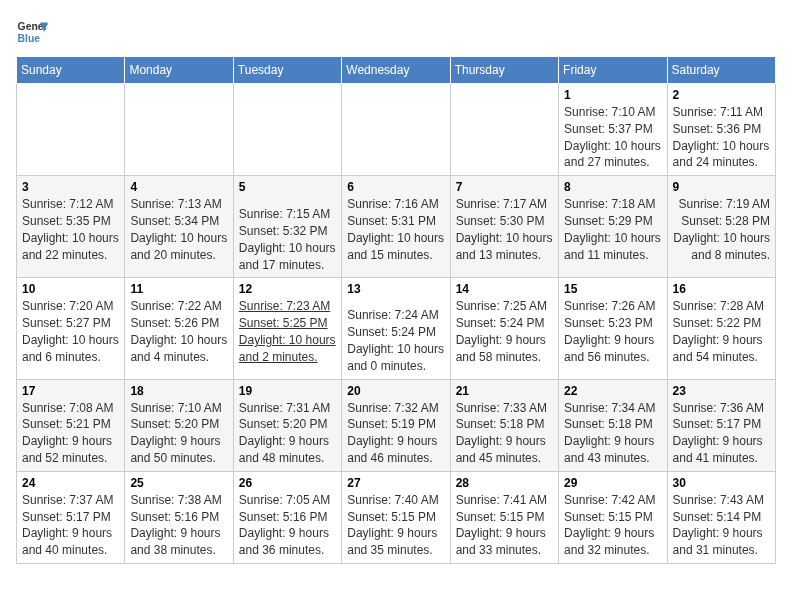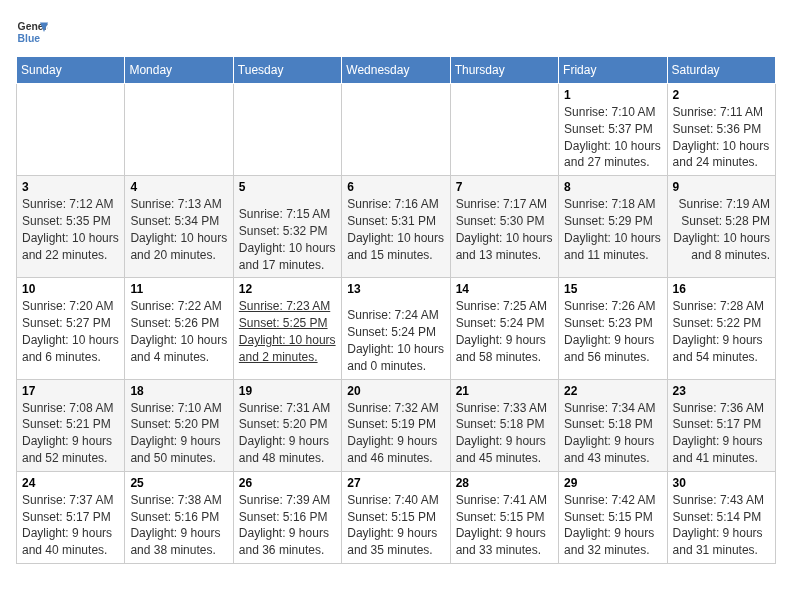--- a/index.html
+++ b/index.html
@@ -266,21 +266,21 @@
 Daylight: 9 hours and 40 minutes.</div>
         </td>
         <td>
           <span class="day-number">25</span>
           <div class="day-info" style="white-space: pre-line;">Sunrise: 7:38 AM
 Sunset: 5:16 PM
 Daylight: 9 hours and 38 minutes.</div>
         </td>
         <td>
           <span class="day-number">26</span>
-          <div class="day-info" style="white-space: pre-line;">Sunrise: 7:39 AM
+          <div class="day-info" style="white-space: pre-line;">Sunrise: 7:05 AM
 Sunset: 5:16 PM
 Daylight: 9 hours and 36 minutes.</div>
         </td>
         <td>
           <span class="day-number">27</span>
           <div class="day-info" style="white-space: pre-line;">Sunrise: 7:40 AM
 Sunset: 5:15 PM
 Daylight: 9 hours and 35 minutes.</div>
         </td>
         <td>

